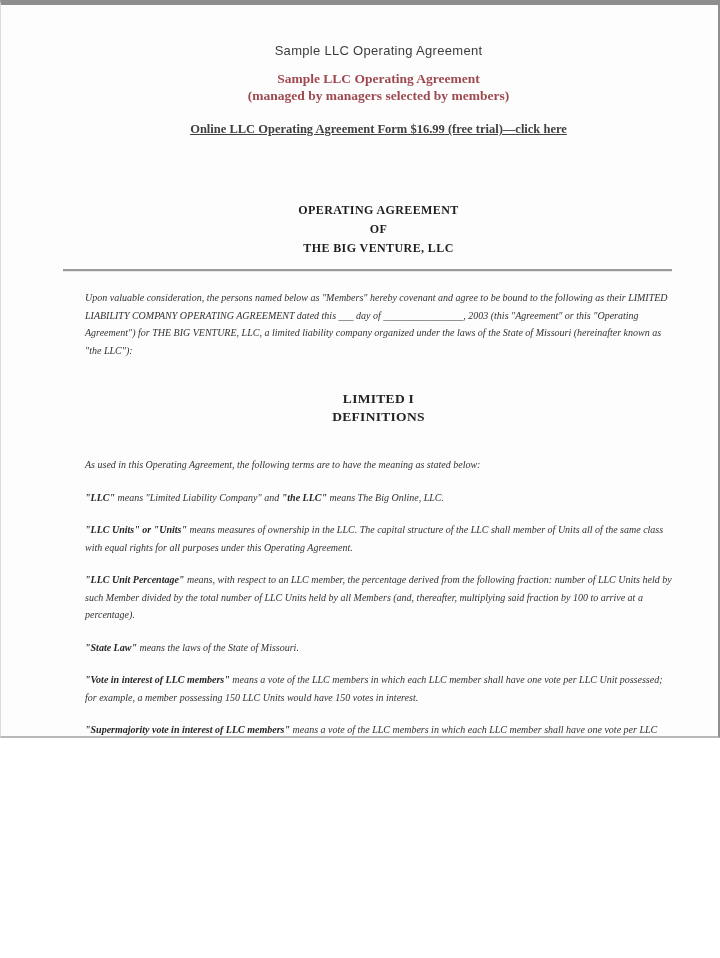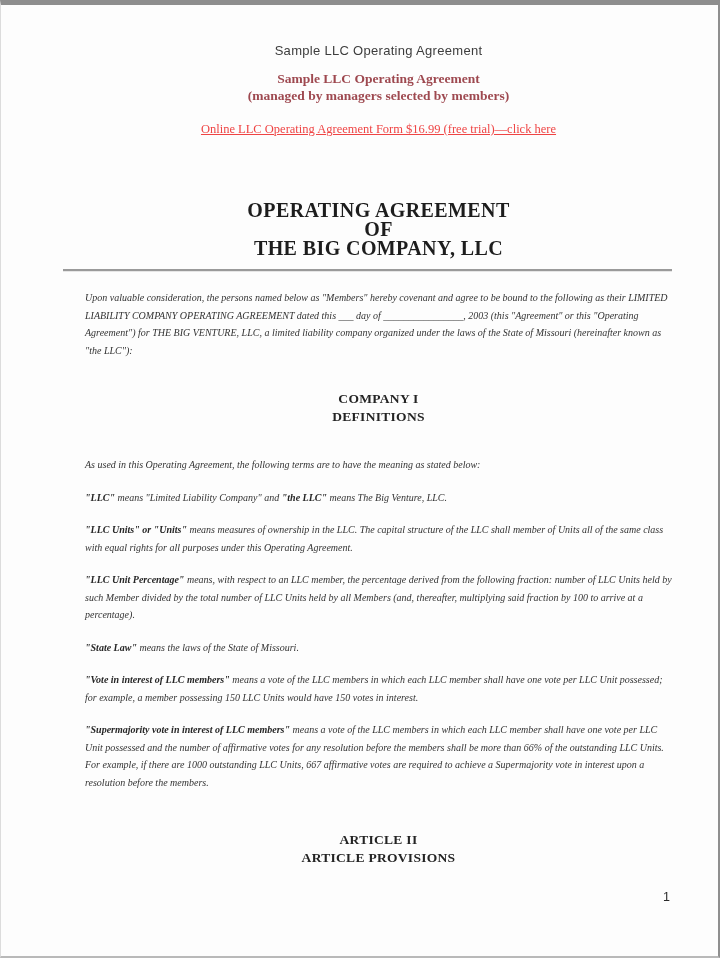--- a/index.html
+++ b/index.html
@@ -1,21 +1,21 @@
 <!DOCTYPE html>
 <html><head>
 <meta charset="utf-8">
 <style>
   * { margin: 0; padding: 0; box-sizing: border-box; }
   html, body { width: 720px; background: #ffffff; }
   body { font-family: "Liberation Serif", "DejaVu Serif", serif; }
 
   .page {
     width: 720px;
-    height: 958px;
+    height: 738px;
     background: #fdfdfd;
     border-top: 5px solid #8e8e8e;
     border-right: 2px solid #8f8f8f;
     border-bottom: 2px solid #b9b9b9;
     border-left: 1px solid #dcdcdc;
     overflow: hidden;
   }
 
   .content {
     padding: 0 46px 0 84px;
@@ -31,33 +31,33 @@
   }
   .red-subtitle {
     margin-top: 13px;
     color: #9e4950;
     font-weight: bold;
     font-size: 13.5px;
     line-height: 16.5px;
   }
   .link-line { margin-top: 15px; }
   .doc-link {
-    color: #ef4444;
-    font-weight: normal;
+    color: #404040;
+    font-weight: bold;
     font-size: 12.5px;
     text-decoration: underline;
     cursor: pointer;
   }
 
   
   .main-title {
     margin-top: 64px;
     text-align: center;
     font-weight: bold;
-    font-size: 20px;
+    font-size: 12px;
     line-height: 19px;
     color: #1d1d1d;
     letter-spacing: 0.4px;
   }
 
   hr.rule {
     border: none;
     border-top: 2px solid #9a9a9a;
     border-bottom: 1px solid #e6e6e6;
     margin: 11px 46px 0 62px;
@@ -108,40 +108,40 @@
         <div>(managed by managers selected by members)</div>
       </div>
       <div class="link-line">
         <span class="doc-link">Online LLC Operating Agreement Form $16.99 (free trial)—click here</span>
       </div>
     </div>
 
     <div class="main-title">
       <div>OPERATING AGREEMENT</div>
       <div>OF</div>
-      <div>THE BIG COMPANY, LLC</div>
+      <div>THE BIG VENTURE, LLC</div>
     </div>
 
   </div>
 
   <hr class="rule">
 
   <div class="content body-text">
 
     <p class="para">Upon valuable consideration, the persons named below as "Members" hereby covenant and agree to be bound to the following as their LIMITED LIABILITY COMPANY OPERATING AGREEMENT dated this ___ day of ________________, 2003 (this "Agreement" or this "Operating Agreement") for THE BIG VENTURE, LLC, a limited liability company organized under the laws of the State of Missouri (hereinafter known as "the LLC"):</p>
 
     <div class="article-heading">
-      <div>COMPANY I</div>
+      <div>LIMITED I</div>
       <div>DEFINITIONS</div>
     </div>
 
     <p class="para">As used in this Operating Agreement, the following terms are to have the meaning as stated below:</p>
 
     <div>
-        <p class="para"><strong>"LLC"</strong><span> means "Limited Liability Company" and </span><strong>"the LLC"</strong><span> means The Big Venture, LLC.</span></p>
+        <p class="para"><strong>"LLC"</strong><span> means "Limited Liability Company" and </span><strong>"the LLC"</strong><span> means The Big Online, LLC.</span></p>
         <p class="para"><strong>"LLC Units" or "Units"</strong><span> means measures of ownership in the LLC. The capital structure of the LLC shall member of Units all of the same class with equal rights for all purposes under this Operating Agreement.</span></p>
         <p class="para"><strong>"LLC Unit Percentage"</strong><span> means, with respect to an LLC member, the percentage derived from the following fraction: number of LLC Units held by such Member divided by the total number of LLC Units held by all Members (and, thereafter, multiplying said fraction by 100 to arrive at a percentage).</span></p>
         <p class="para"><strong>"State Law"</strong><span> means the laws of the State of Missouri.</span></p>
         <p class="para"><strong>"Vote in interest of LLC members"</strong><span> means a vote of the LLC members in which each LLC member shall have one vote per LLC Unit possessed; for example, a member possessing 150 LLC Units would have 150 votes in interest.</span></p>
         <p class="para"><strong>"Supermajority vote in interest of LLC members"</strong><span> means a vote of the LLC members in which each LLC member shall have one vote per LLC Unit possessed and the number of affirmative votes for any resolution before the members shall be more than 66% of the outstanding LLC Units. For example, if there are 1000 outstanding LLC Units, 667 affirmative votes are required to achieve a Supermajority vote in interest upon a resolution before the members.</span></p>
       </div>
 
     <div class="article-heading second">
       <div>ARTICLE II</div>
       <div>ARTICLE PROVISIONS</div>

